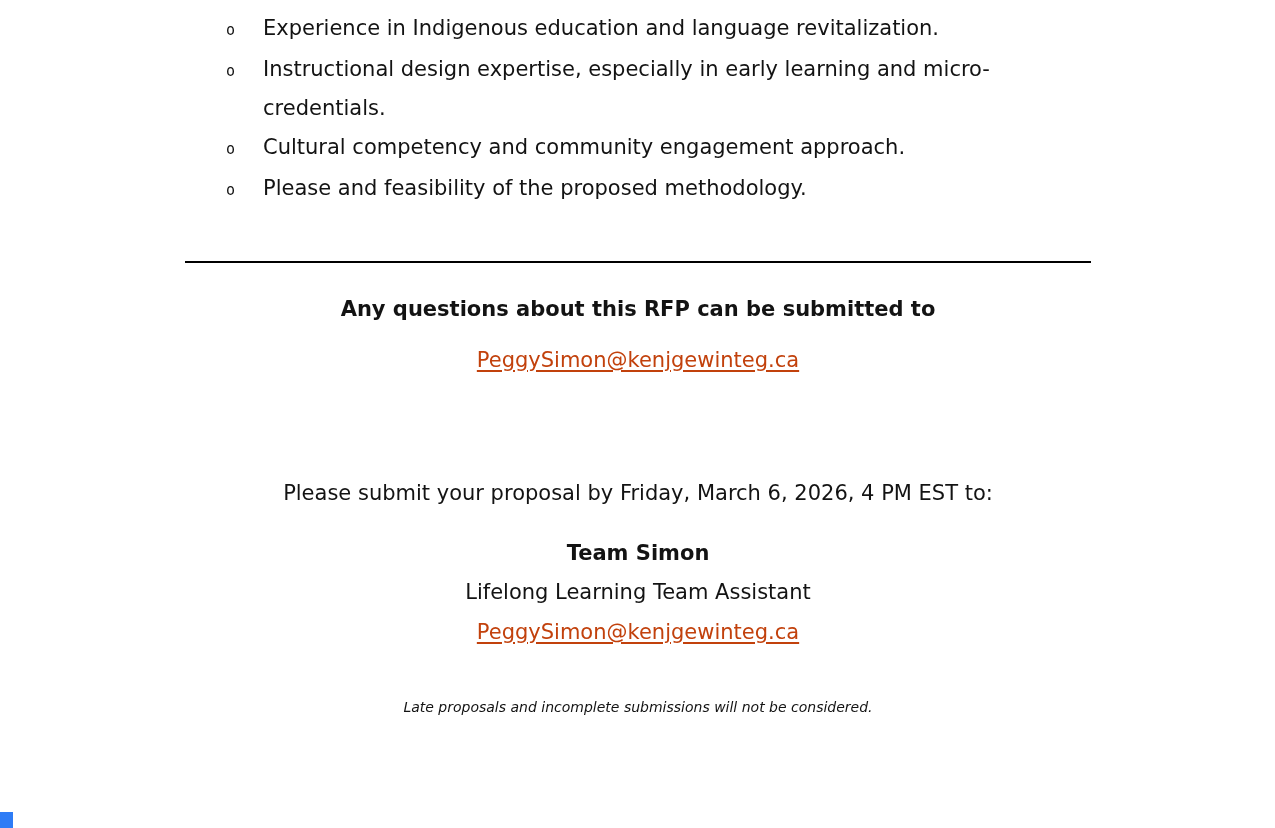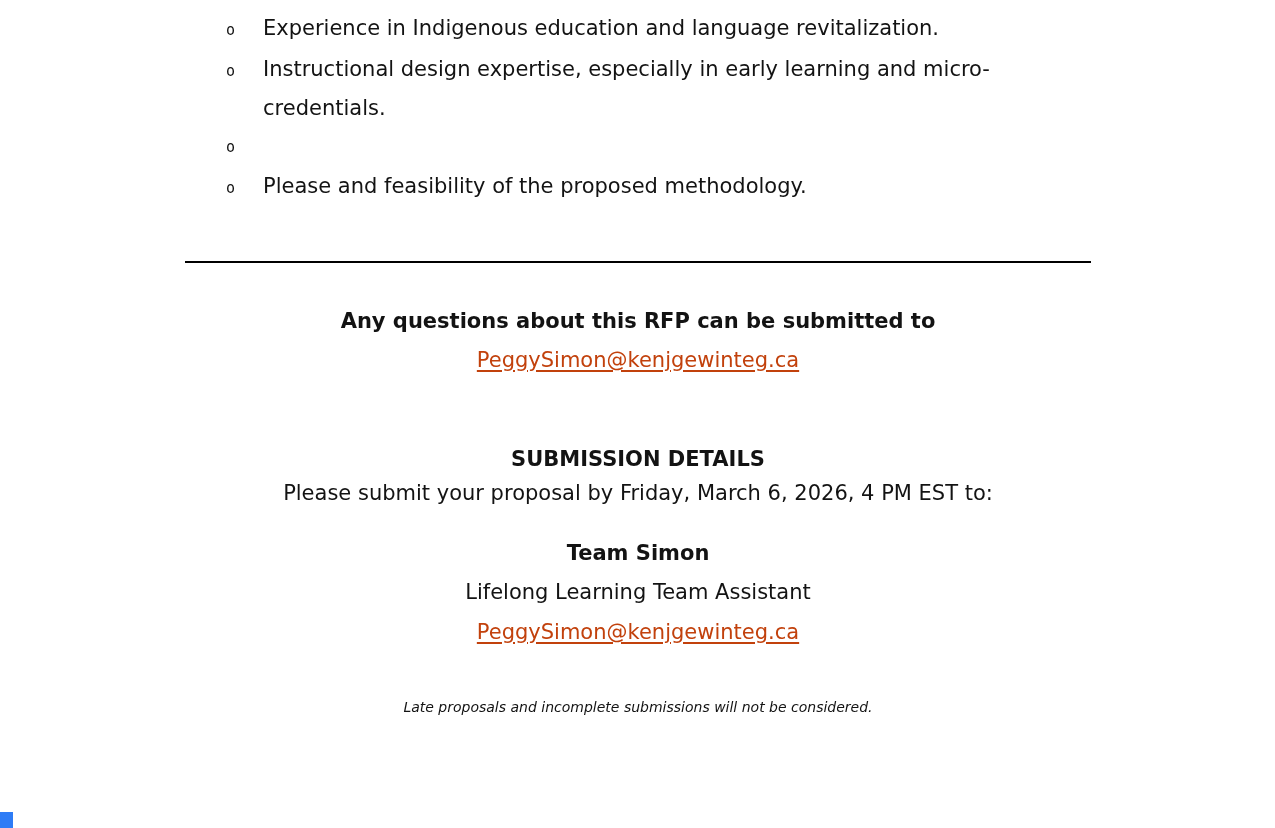--- a/index.html
+++ b/index.html
@@ -63,21 +63,21 @@
   .email {
     text-decoration: underline;
     text-underline-offset: 3px;
     color: #c2410c;
     cursor: pointer;
   }
   .italic-note {
     font-style: italic;
     font-size: 14px;
   }
-  .q-heading   { top: 302px; }
+  .q-heading   { top: 290px; }
   .q-email     { top: 341px; }
   .sub-title   { top: 440px; }
   .sub-deadline{ top: 474px; }
   .c-name      { top: 534px; }
   .c-role      { top: 573px; }
   .c-email     { top: 613px; }
   .late-note   { top: 688px; }
   
   .corner-mark {
     position: absolute;
@@ -96,33 +96,33 @@
     <div class="eval-item">
       <span class="eval-marker">o</span>
       <span class="eval-text">Experience in Indigenous education and language revitalization.</span>
     </div>
     <div class="eval-item">
       <span class="eval-marker">o</span>
       <span class="eval-text">Instructional design expertise, especially in early learning and micro-credentials.</span>
     </div>
     <div class="eval-item">
       <span class="eval-marker">o</span>
+      <span class="eval-text">Cultural competency and community engagement approach.</span>
     </div>
     <div class="eval-item">
       <span class="eval-marker">o</span>
       <span class="eval-text">Please and feasibility of the proposed methodology.</span>
     </div>
   </div>
 
   <div class="divider" style="background: rgb(0, 0, 0);"></div>
 
   <div class="cline bold q-heading">Any questions about this RFP can be submitted to</div>
   <div class="cline q-email"><span class="email">PeggySimon@kenjgewinteg.ca</span></div>
 
-  <div class="cline bold sub-title">SUBMISSION DETAILS</div>
   <div class="cline sub-deadline">Please submit your proposal by Friday, March 6, 2026, 4 PM EST to:</div>
 
   <div class="cline bold c-name">Team Simon</div>
   <div class="cline c-role">Lifelong Learning Team Assistant</div>
   <div class="cline c-email"><span class="email">PeggySimon@kenjgewinteg.ca</span></div>
 
   <div class="cline italic-note late-note">Late proposals and incomplete submissions will not be considered.</div>
 
   <div class="corner-mark" style="background: rgb(46, 124, 246);"></div>
 

